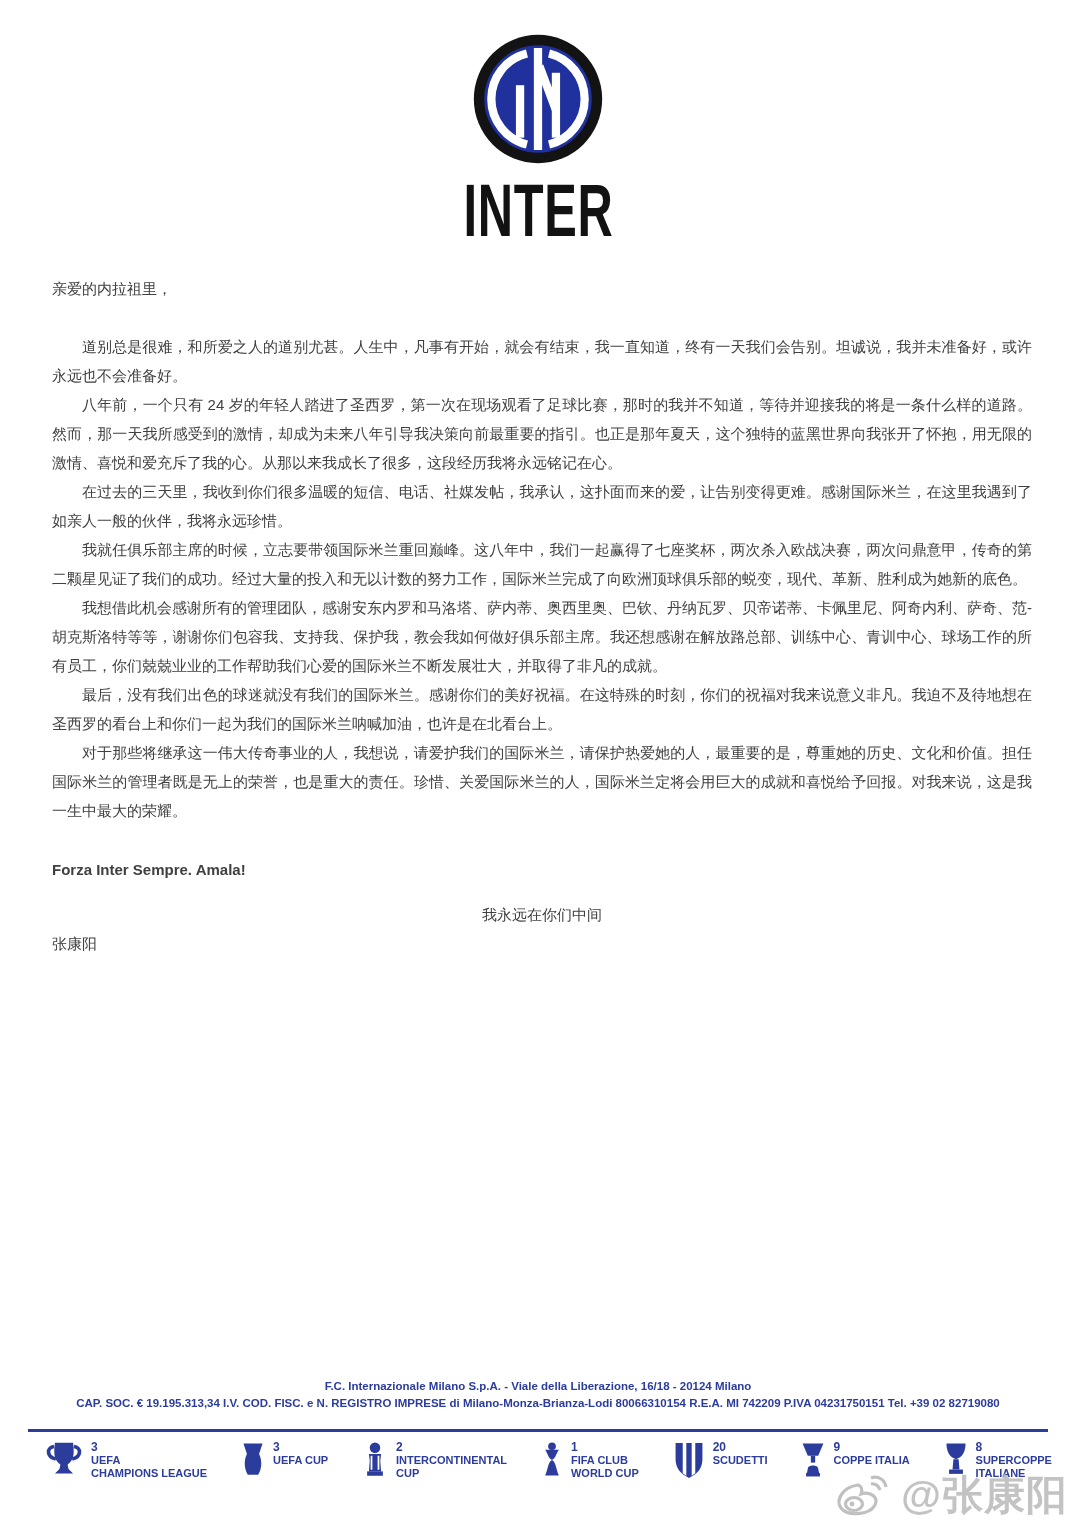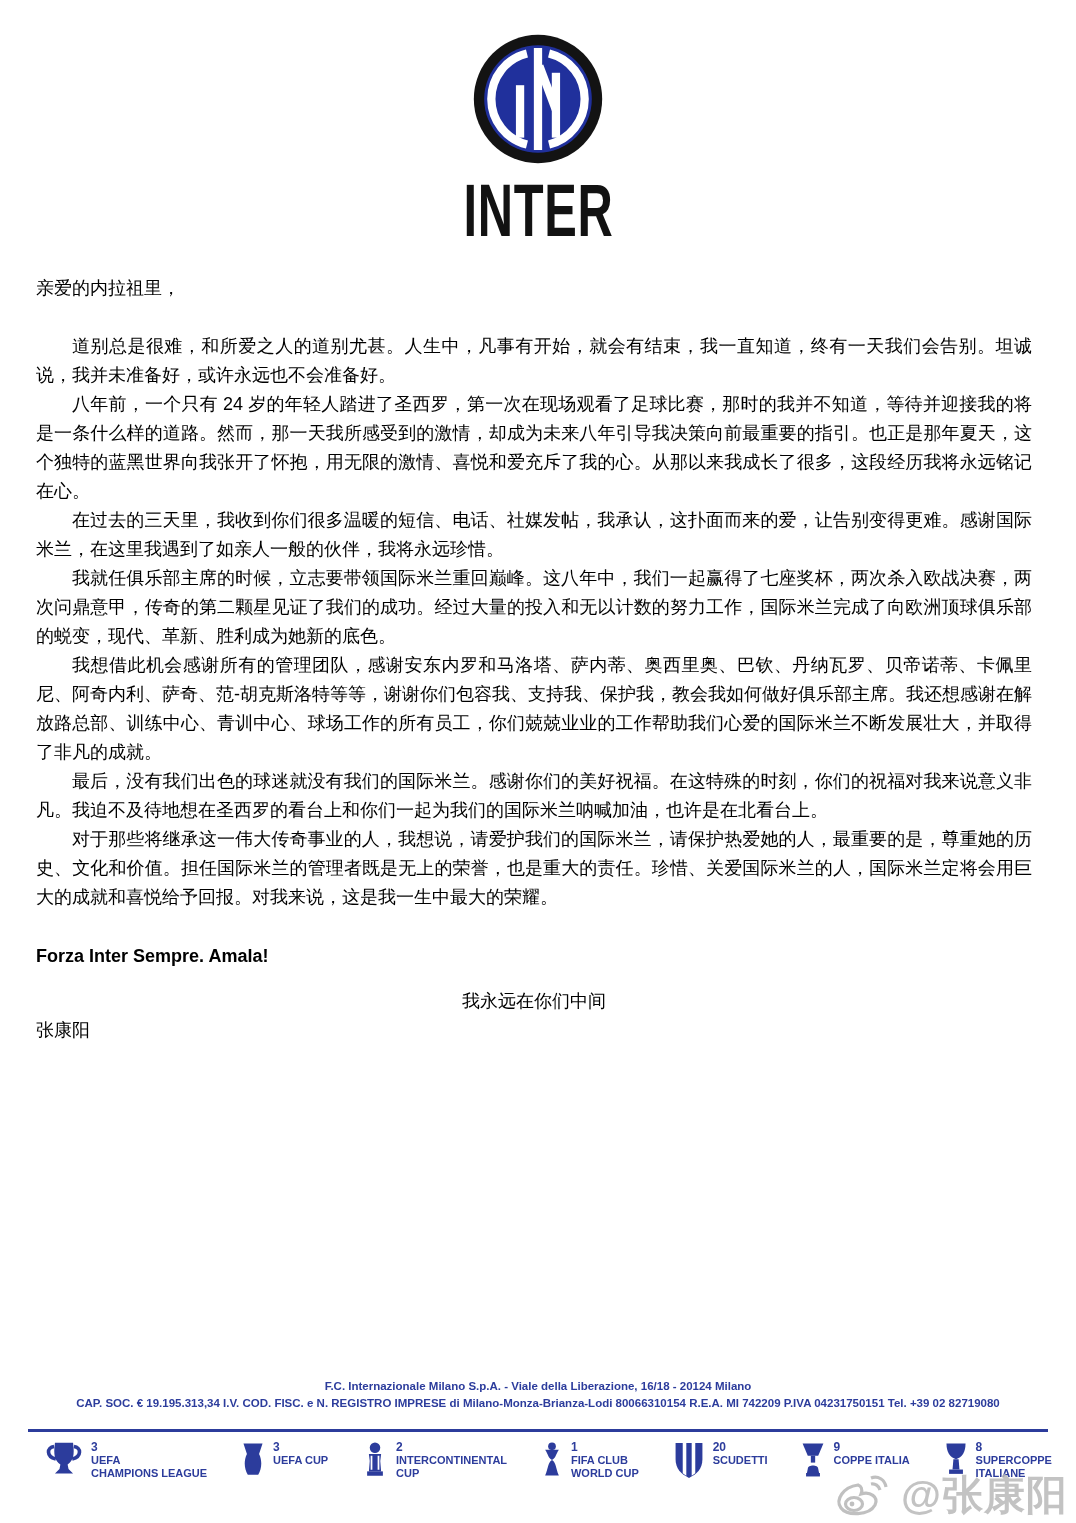--- a/index.html
+++ b/index.html
@@ -11,22 +11,22 @@
   
   .letterhead{position:absolute;top:30px;left:0;width:100%;text-align:center;}
   .crest{display:block;margin:0 auto;}
   .wordmark{
     display:inline-block;margin-top:6px;font-size:74px;font-weight:800;
     letter-spacing:1px;color:#121212;transform:scaleX(.66);transform-origin:center top;
     line-height:1;
   }
   
   .letter{
-    position:absolute;left:36px;right:44px;top:274px;
-    font-size:18px;line-height:29px;text-align:justify;color:#000000;
+    position:absolute;left:52px;right:44px;top:274px;
+    font-size:15px;line-height:29px;text-align:justify;color:#404040;
   }
   .letter p{margin:0;text-indent:2em;}
   .letter p.greeting{text-indent:0;margin-bottom:29px;}
   .letter p.slogan{text-indent:0;margin-top:30px;text-align:left;font-weight:bold;}
   .letter p.closing{text-indent:0;margin-top:16px;text-align:center;}
   .letter p.signature{text-indent:0;text-align:left;}
   
   .footer-info{
     position:absolute;top:1378px;left:0;width:100%;text-align:center;
     color:#2c3c9c;font-size:11.5px;line-height:17px;font-weight:bold;

